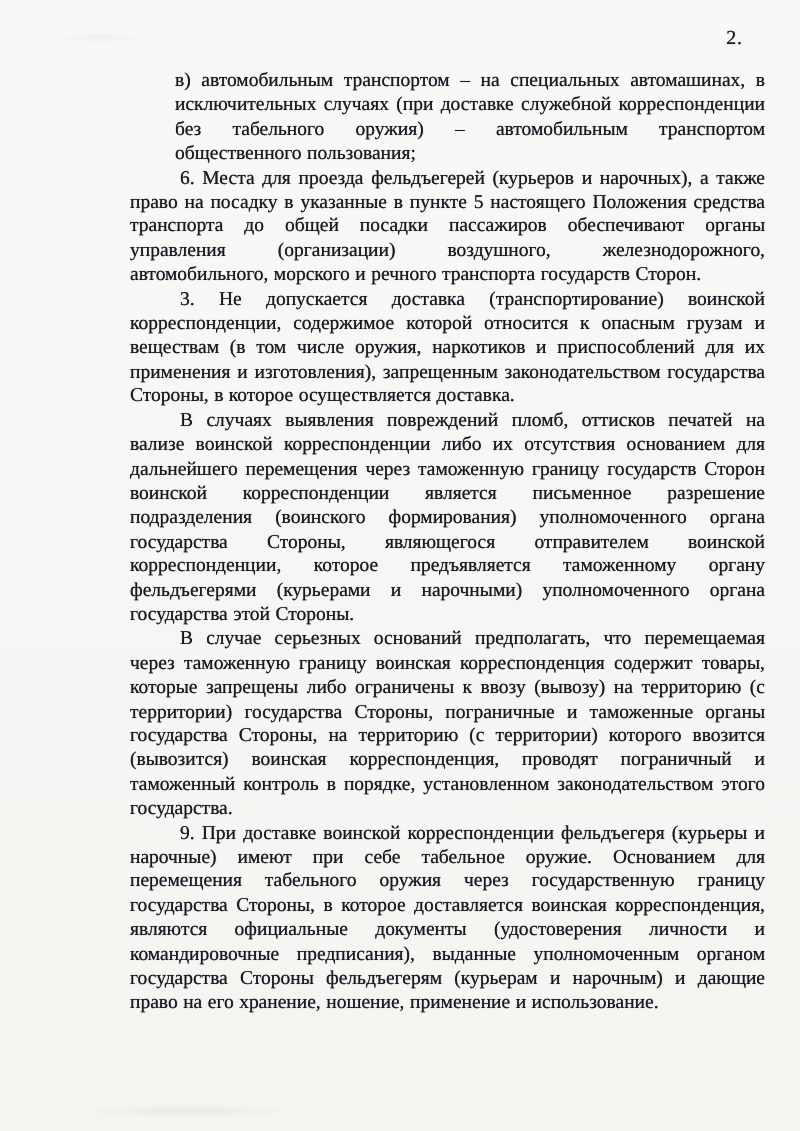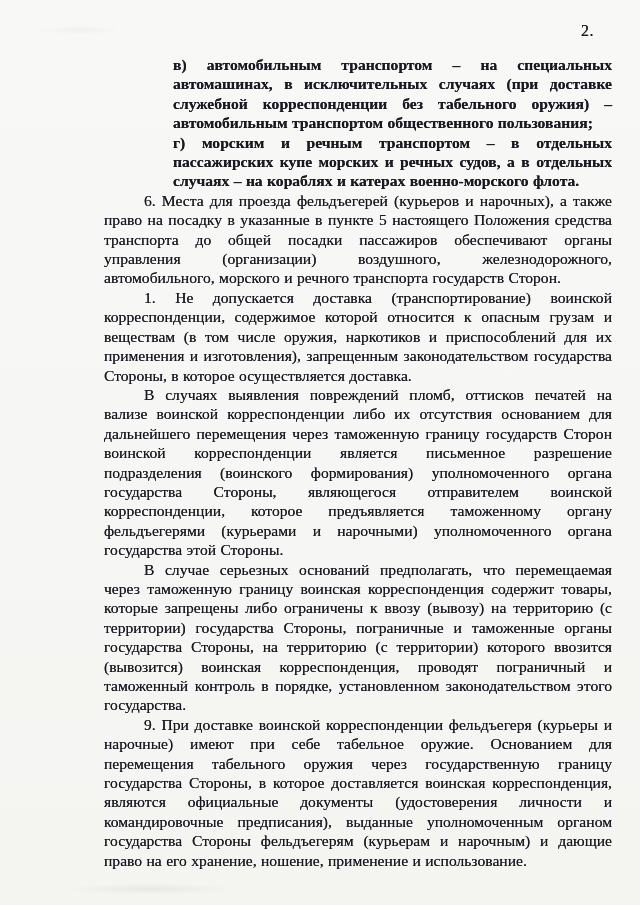--- a/index.html
+++ b/index.html
@@ -40,33 +40,31 @@
     word-spacing: 0.5px;
     hyphens: auto;
     -webkit-hyphens: auto;
   }
   .para {
     margin: 0;
     padding: 0;
     text-indent: 40px;
   }
   .para.sub-item {
-    margin-left: 69px;
+    margin-left: 36px;
     text-indent: 0;
-    font-weight: bold;
   }
 </style>
 </head>
 <body>
 
 <div class="page">
   <div class="page-number">2.</div>
 
   <div class="content">
     <p class="para sub-item">в) автомобильным транспортом – на специальных автомашинах, в исключительных случаях (при доставке служебной корреспонденции без табельного оружия) – автомобильным транспортом общественного пользования;</p>
-    <p class="para sub-item">г) морским и речным транспортом – в отдельных пассажирских купе морских и речных судов, а в отдельных случаях – на кораблях и катерах военно-морского флота.</p>
     <p class="para">6. Места для проезда фельдъегерей (курьеров и нарочных), а также право на посадку в указанные в пункте 5 настоящего Положения средства транспорта до общей посадки пассажиров обеспечивают органы управления (организации) воздушного, железнодорожного, автомобильного, морского и речного транспорта государств Сторон.</p>
-    <p class="para">1. Не допускается доставка (транспортирование) воинской корреспонденции, содержимое которой относится к опасным грузам и веществам (в том числе оружия, наркотиков и приспособлений для их применения и изготовления), запрещенным законодательством государства Стороны, в которое осуществляется доставка.</p>
+    <p class="para">3. Не допускается доставка (транспортирование) воинской корреспонденции, содержимое которой относится к опасным грузам и веществам (в том числе оружия, наркотиков и приспособлений для их применения и изготовления), запрещенным законодательством государства Стороны, в которое осуществляется доставка.</p>
     <p class="para">В случаях выявления повреждений пломб, оттисков печатей на вализе воинской корреспонденции либо их отсутствия основанием для дальнейшего перемещения через таможенную границу государств Сторон воинской корреспонденции является письменное разрешение подразделения (воинского формирования) уполномоченного органа государства Стороны, являющегося отправителем воинской корреспонденции, которое предъявляется таможенному органу фельдъегерями (курьерами и нарочными) уполномоченного органа государства этой Стороны.</p>
     <p class="para">В случае серьезных оснований предполагать, что перемещаемая через таможенную границу воинская корреспонденция содержит товары, которые запрещены либо ограничены к ввозу (вывозу) на территорию (с территории) государства Стороны, пограничные и таможенные органы государства Стороны, на территорию (с территории) которого ввозится (вывозится) воинская корреспонденция, проводят пограничный и таможенный контроль в порядке, установленном законодательством этого государства.</p>
     <p class="para">9. При доставке воинской корреспонденции фельдъегеря (курьеры и нарочные) имеют при себе табельное оружие. Основанием для перемещения табельного оружия через государственную границу государства Стороны, в которое доставляется воинская корреспонденция, являются официальные документы (удостоверения личности и командировочные предписания), выданные уполномоченным органом государства Стороны фельдъегерям (курьерам и нарочным) и дающие право на его хранение, ношение, применение и использование.</p>
   </div>
 </div>
 
 </body></html>

